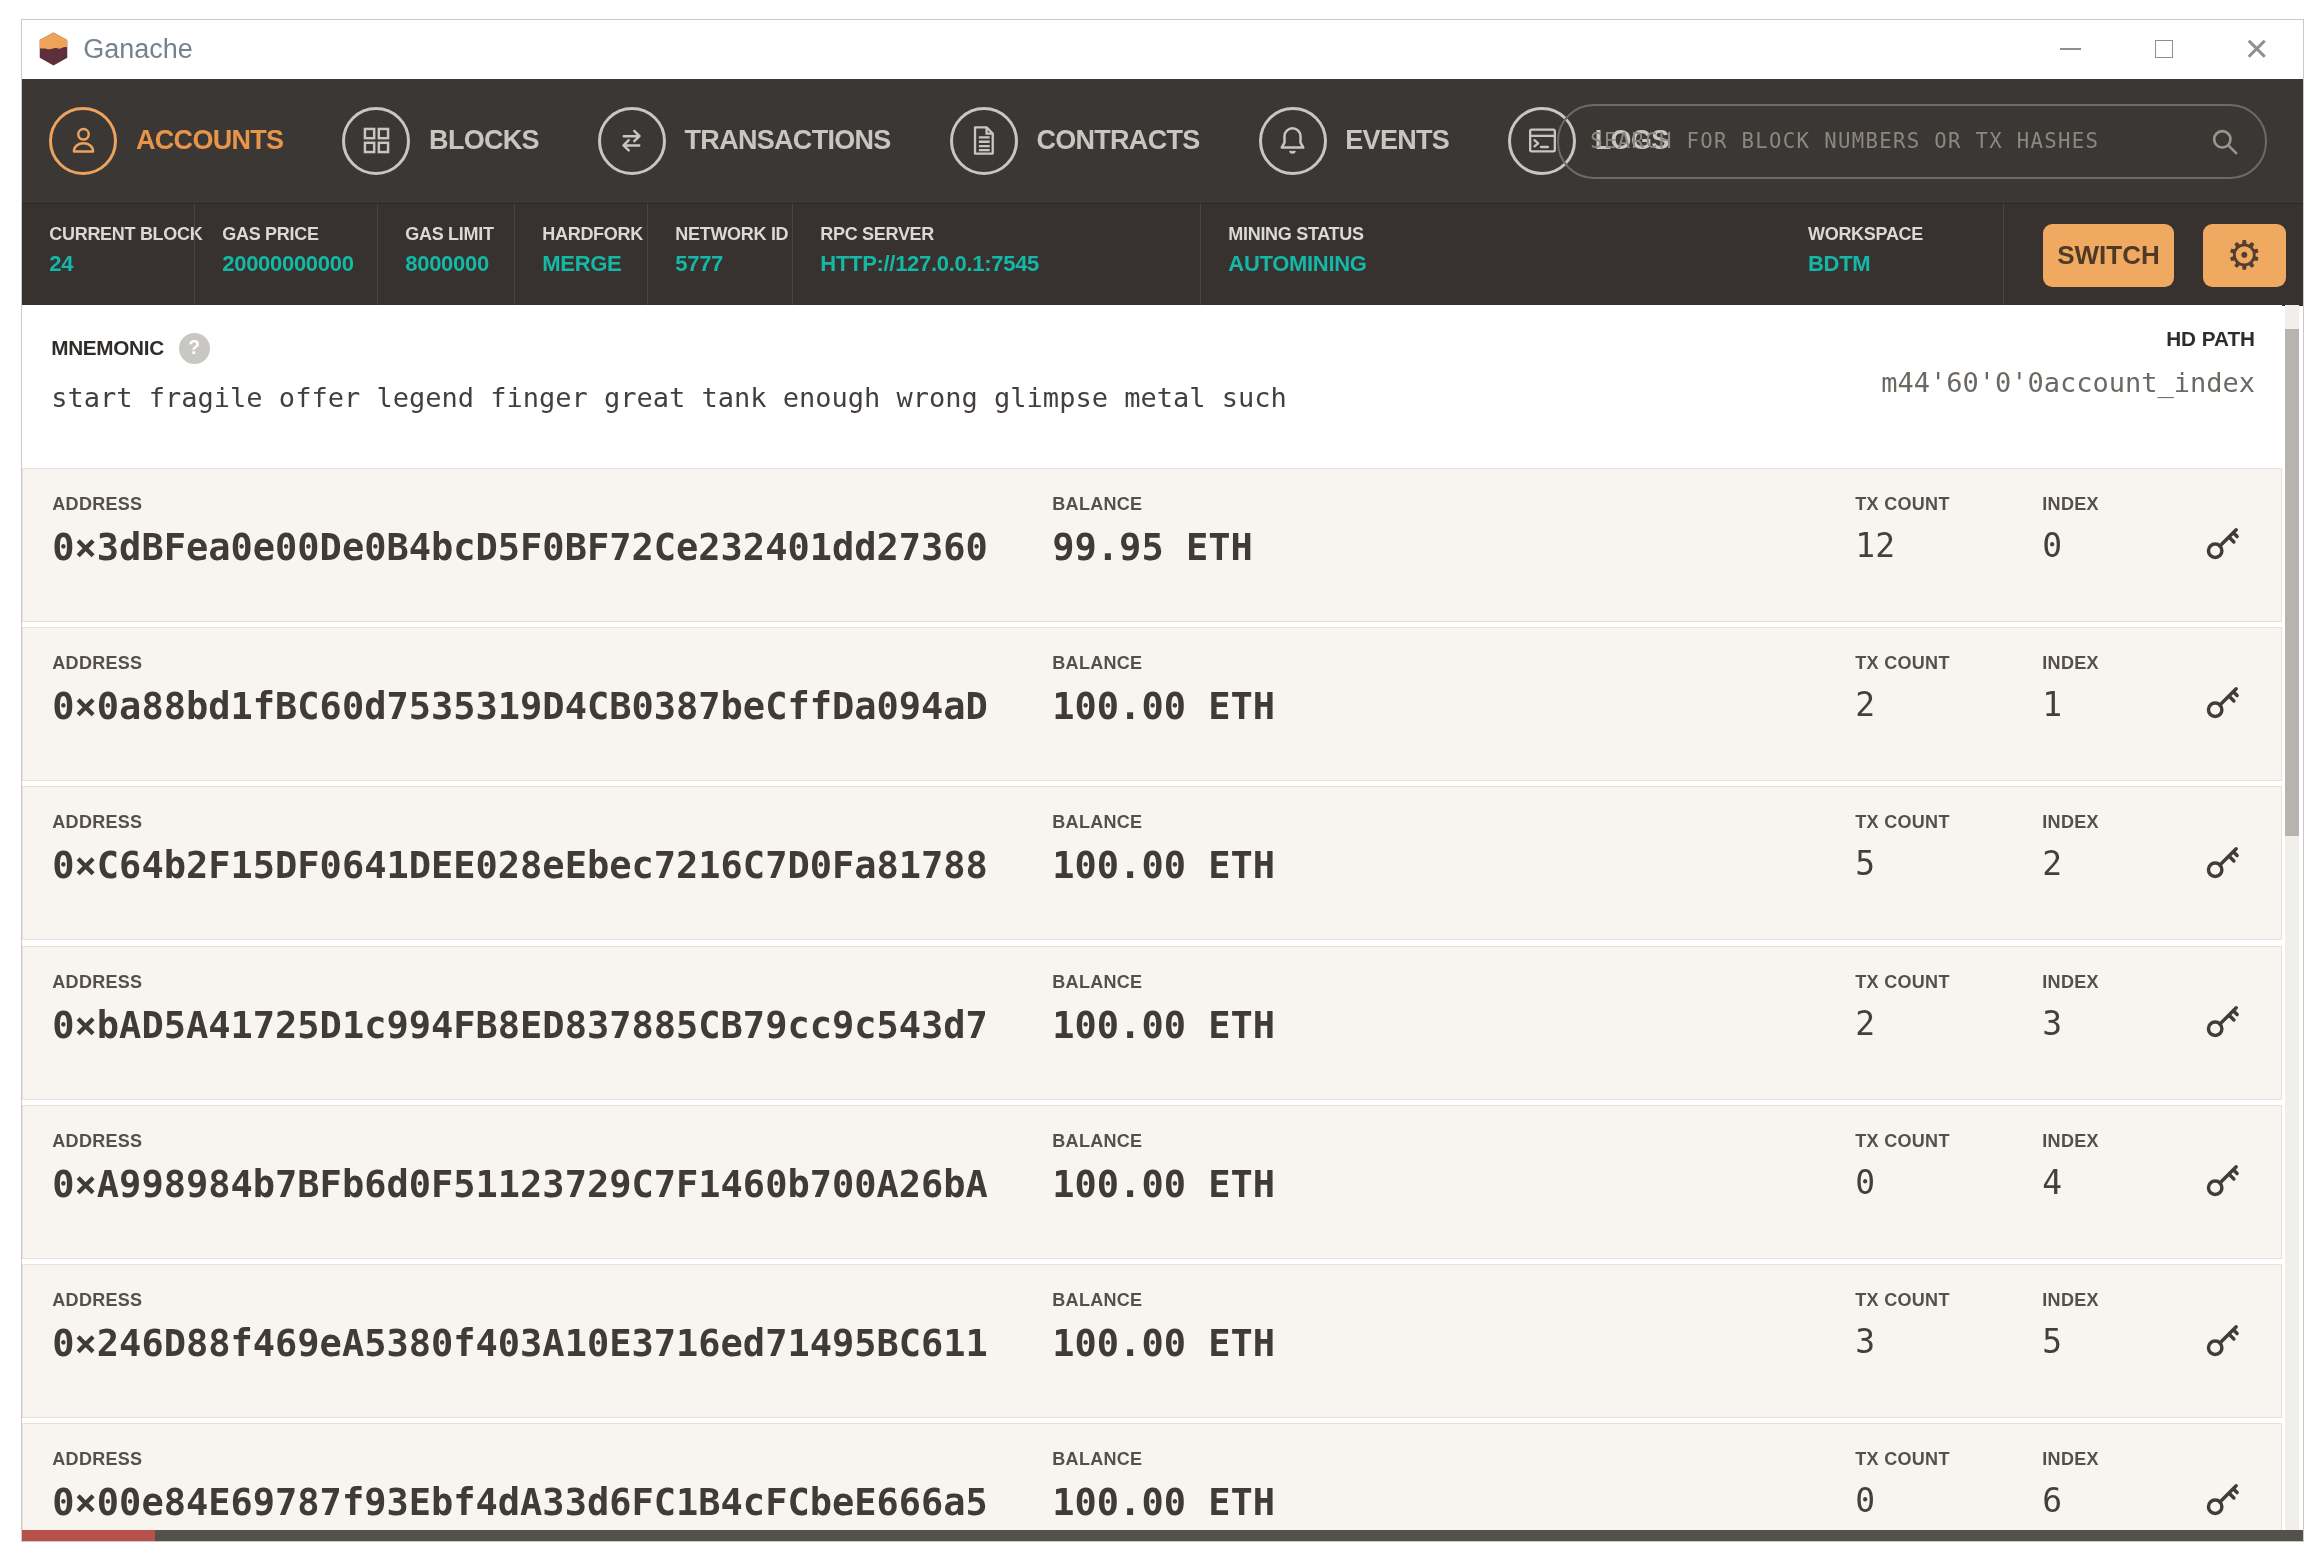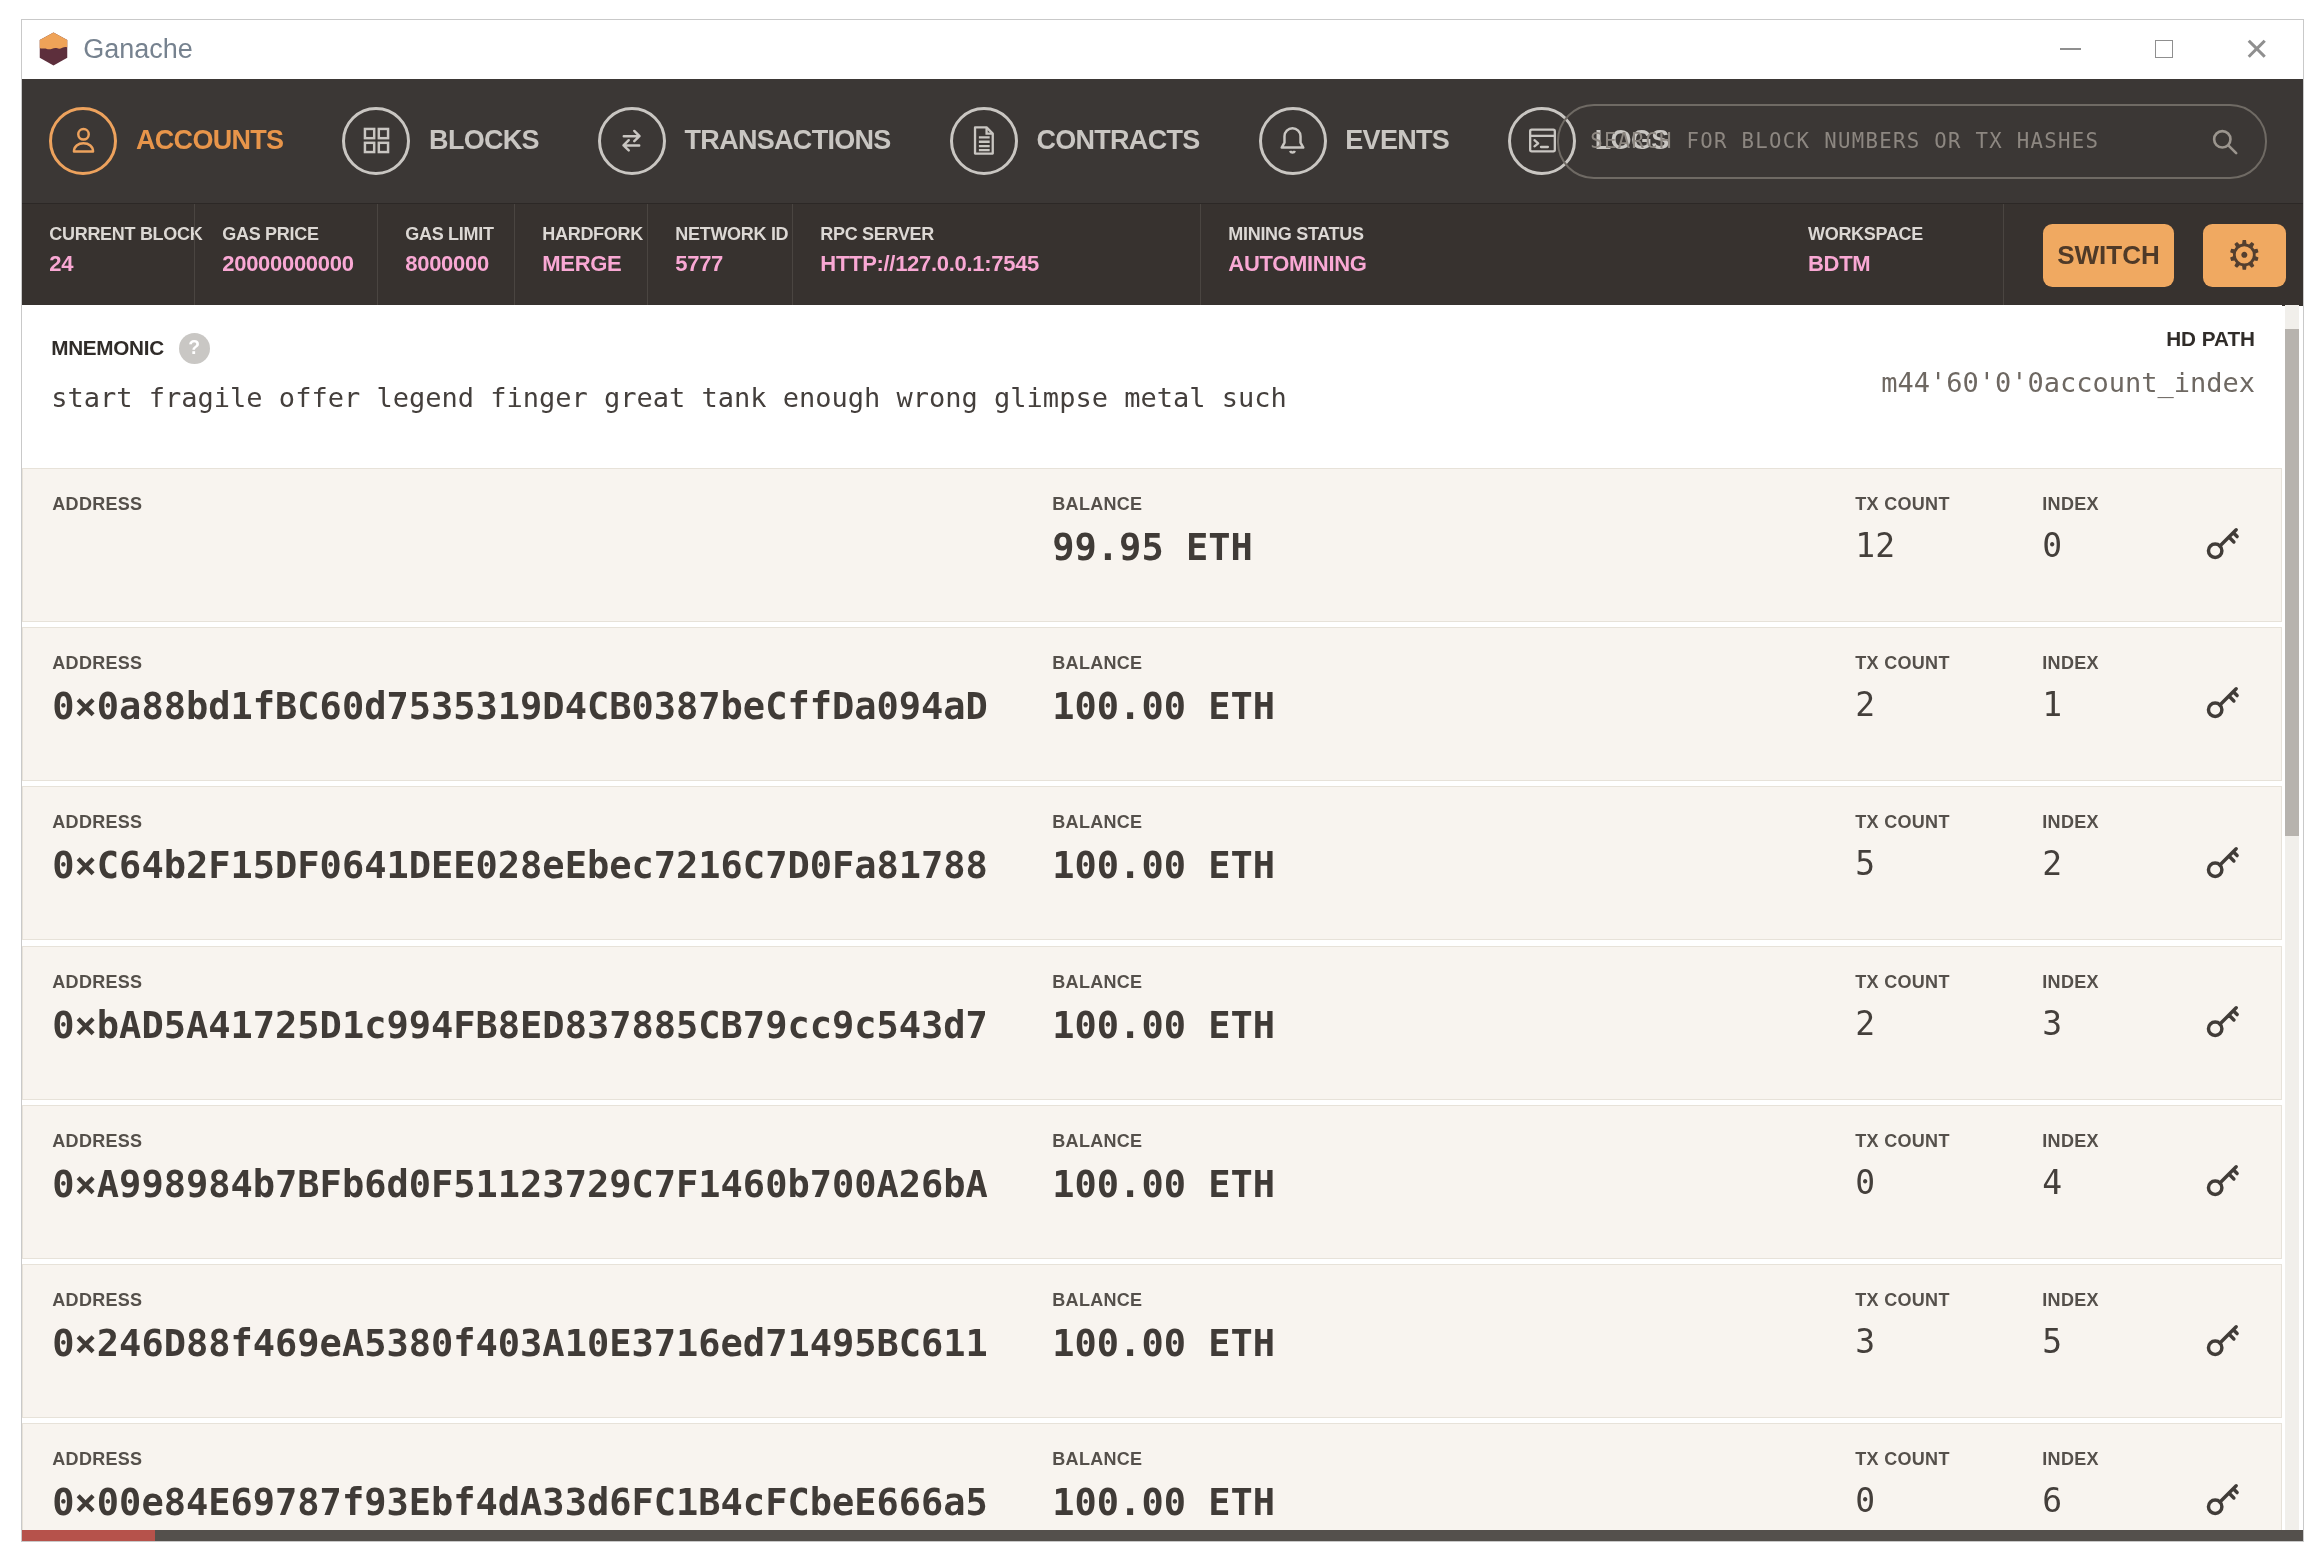--- a/index.html
+++ b/index.html
@@ -26,21 +26,21 @@
   .searchbox{position:absolute;right:36px;top:25px;width:710px;height:75px;border:2px solid #6f6a64;border-radius:37px;display:flex;align-items:center;padding:0 23px 0 29px;box-sizing:border-box;}
   .searchbox input{flex:1;background:transparent;border:none;outline:none;color:#cfcac4;
     font-family:"DejaVu Sans Mono",monospace;font-size:20.7px;letter-spacing:1.3px;}
   .searchbox input::placeholder{color:#8d8781;}
   .search-icon{width:35px;height:35px;color:#9b958e;flex:none;}
   
   .stats{position:absolute;left:0;top:183px;right:0;height:103px;background:#37322f;display:flex;align-items:stretch;border-top:0.7px solid #2c2826;box-sizing:border-box;}
   .stat{padding:20px 0 0 27px;box-sizing:border-box;flex:none;}
   .stat+.stat{border-left:0.7px solid #4a4541;}
   .stat-label{font-size:18px;font-weight:700;color:#dcd8d4;letter-spacing:-0.3px;white-space:nowrap;}
-  .stat-value{margin-top:6.7px;font-size:22px;font-weight:700;color:#f9a8d4;letter-spacing:-0.3px;white-space:nowrap;}
+  .stat-value{margin-top:6.7px;font-size:22px;font-weight:700;color:#14b8a6;letter-spacing:-0.3px;white-space:nowrap;}
   .w0{width:172px}.w1{width:183px}.w2{width:137px}.w3{width:133px}.w4{width:145px}.w5{width:408px}.w6{width:177px}
   .workspace{margin-left:auto;padding:20px 80px 0 0;border-right:0.7px solid #4a4541;box-sizing:border-box;}
   .switch-btn{margin:20px 0 0 39px;width:131px;height:63px;background:#f0a961;border:none;border-radius:9.3px;
     font-family:"Liberation Sans",sans-serif;font-size:26px;font-weight:700;color:#4f3a28;cursor:pointer;}
   .gear-btn{margin:20px 17.3px 0 29px;width:83px;height:63px;background:#f0a961;border:none;border-radius:9.3px;
     font-size:40px;line-height:63px;color:#533f2f;cursor:pointer;padding:0;font-family:"DejaVu Sans",sans-serif;}
   
   .content{position:absolute;left:0;top:285px;right:21.3px;bottom:10.7px;background:#ffffff;overflow:hidden;}
   .mnemo{position:relative;height:163px;box-sizing:border-box;padding:28px 27px 0 29px;}
   .mnemo-head{display:flex;align-items:center;gap:14.7px;}
@@ -214,20 +214,21 @@
       </div>
       <div class="mnemo-phrase">start fragile offer legend finger great tank enough wrong glimpse metal such</div>
       <div class="hdpath">
         <div class="hd-label">HD PATH</div>
         <div class="hd-value">m44'60'0'0account_index</div>
       </div>
     </div>
 
     <div class="row">
       <span class="cell-label c-addr">ADDRESS</span>
+      <span class="cell-value v-big c-addr">0×3dBFea0e00De0B4bcD5F0BF72Ce232401dd27360</span>
       <span class="cell-label c-bal">BALANCE</span>
       <span class="cell-value v-big c-bal">99.95 ETH</span>
       <span class="cell-label c-tx">TX COUNT</span>
       <span class="cell-value v-mid c-tx">12</span>
       <span class="cell-label c-idx">INDEX</span>
       <span class="cell-value v-mid c-idx">0</span>
       <button class="key-btn">
         <svg viewBox="0 0 24 24" fill="none" stroke="currentColor" stroke-width="1.6">
           <g transform="rotate(-45 12 12)">
             <circle cx="6.9" cy="12" r="3.1"></circle>

